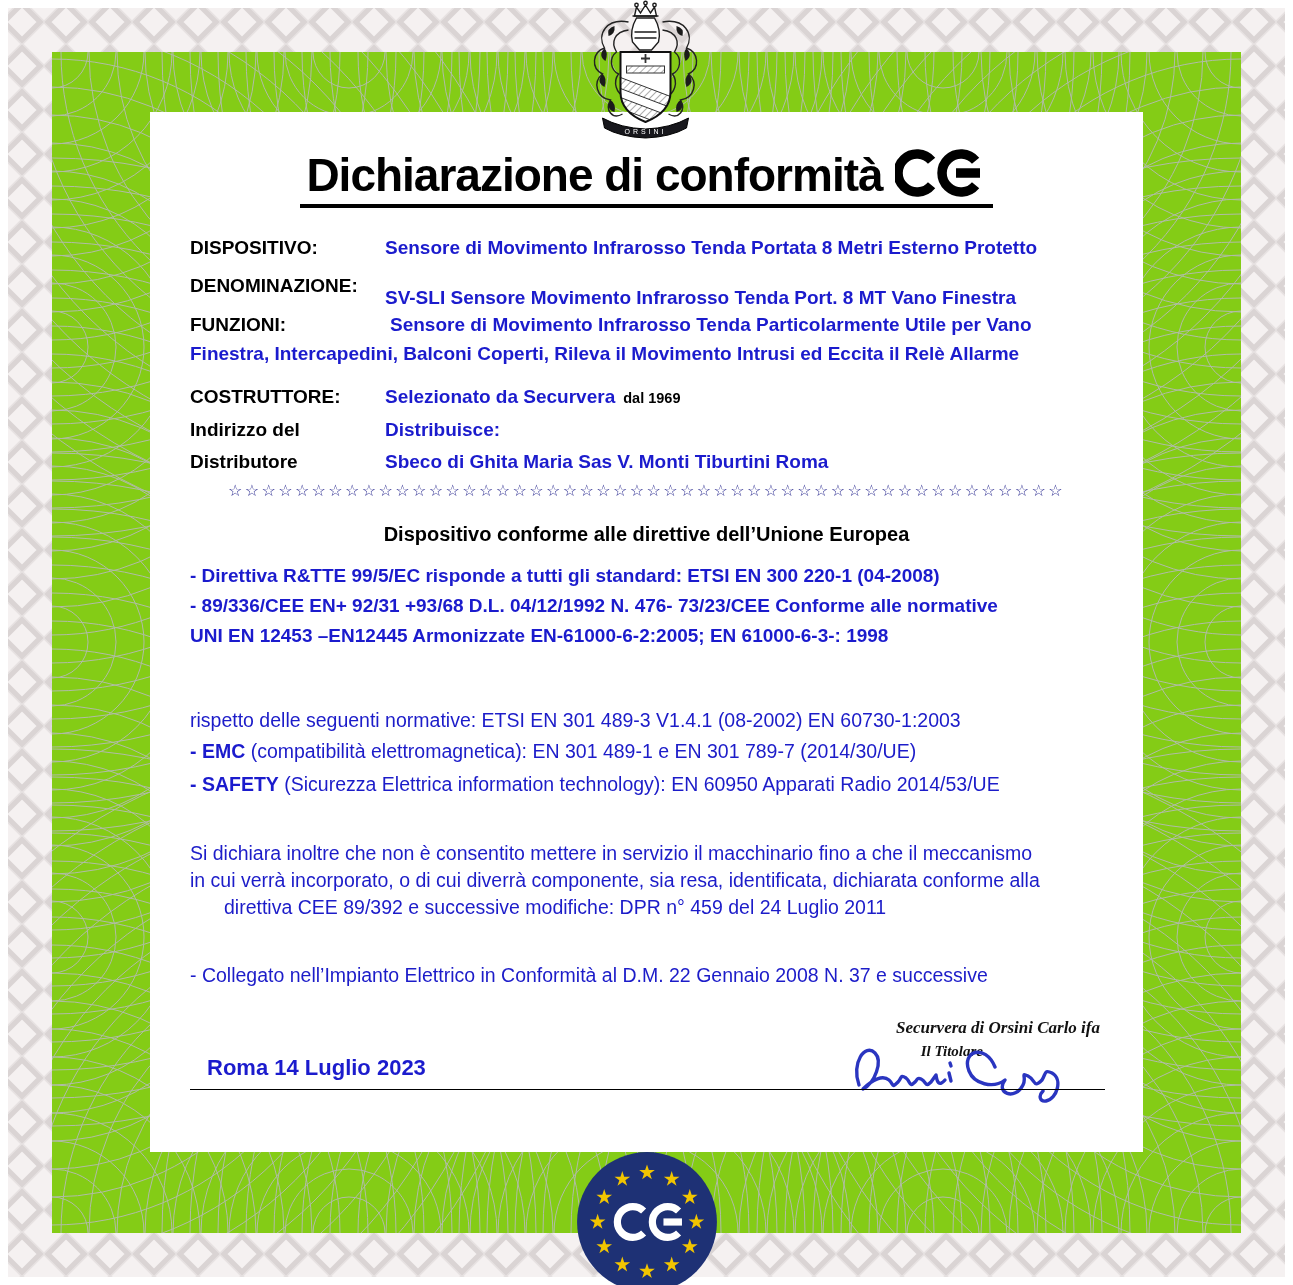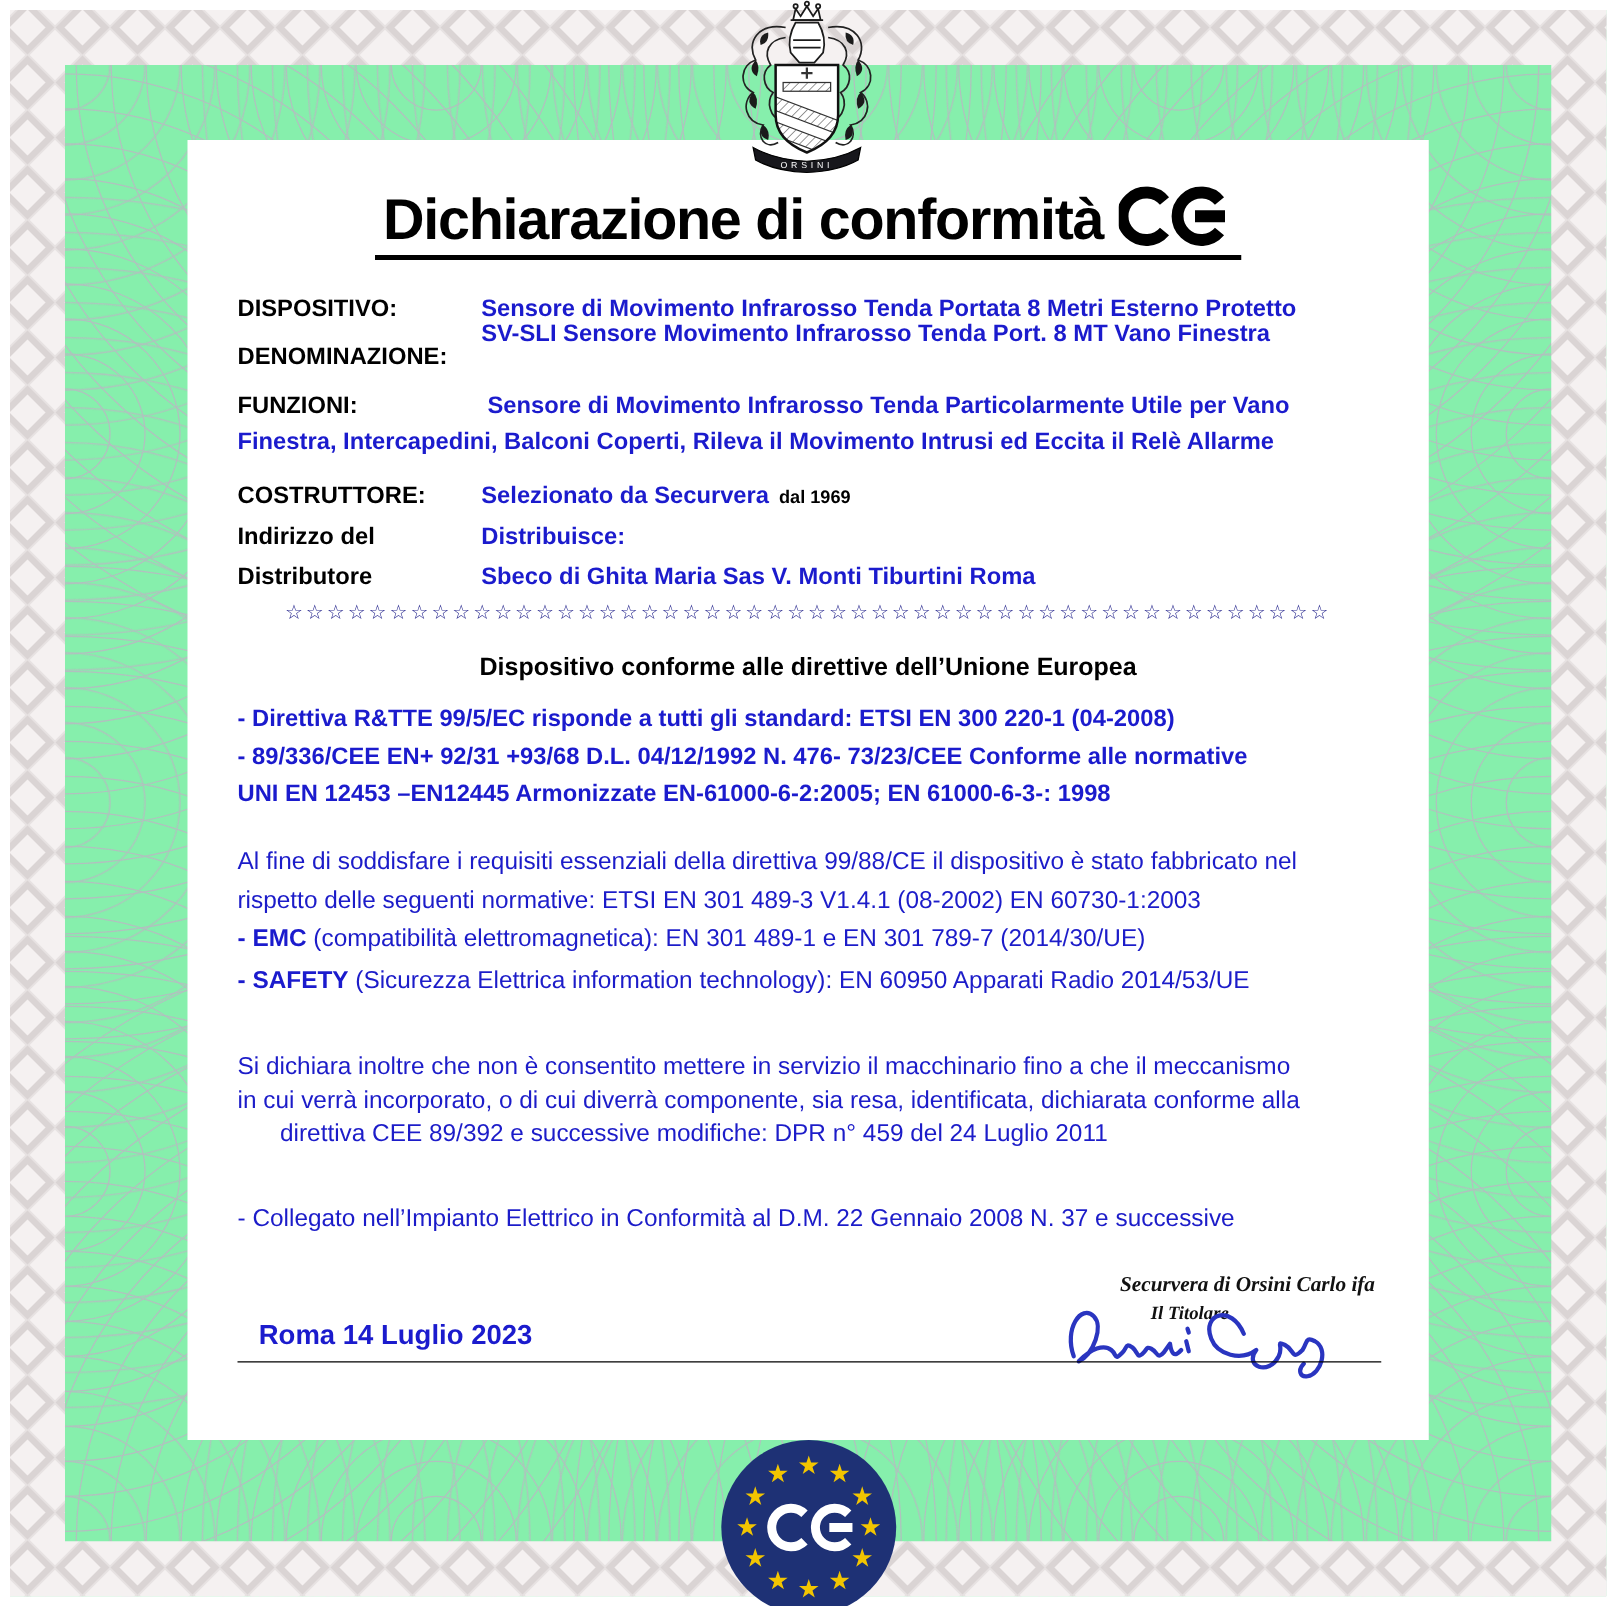--- a/index.html
+++ b/index.html
@@ -1,19 +1,19 @@
 <!DOCTYPE html>
 <html><head>
 <meta charset="utf-8">
 <style>
   html,body{margin:0;padding:0;}
   .page{
     position:relative;
     width:1293px;height:1285px;
-    background:#86efac;
+    background:#84cc16;
     overflow:hidden;
     font-family:"Liberation Sans", sans-serif;
   }
   .bg{position:absolute;left:0;top:0;}
   .crest{position:absolute;left:568px;top:0;width:155px;height:142px;}
   .eu-badge{position:absolute;left:575px;top:1150px;width:144px;height:144px;}
 
   .line{position:absolute;white-space:nowrap;line-height:1.1;}
   .label{color:#000;font-weight:bold;font-size:19px;}
   .bluebold{color:#1b1bcd;font-weight:bold;font-size:19px;}
@@ -162,21 +162,21 @@
   <div class="line" style="left:190px;top:238px;">
     <span class="label">DISPOSITIVO:</span>
   </div>
   <div class="line" style="left:385px;top:238px;">
     <span class="bluebold">Sensore di Movimento Infrarosso Tenda Portata 8 Metri Esterno Protetto</span>
   </div>
 
   <div class="line" style="left:190px;top:276px;">
     <span class="label">DENOMINAZIONE:</span>
   </div>
-  <div class="line" style="left:385px;top:258px;">
+  <div class="line" style="left:385px;top:288px;">
     <span class="bluebold">SV-SLI Sensore Movimento Infrarosso Tenda Port. 8 MT Vano Finestra</span>
   </div>
 
   <div class="line" style="left:190px;top:315px;">
     <span class="label">FUNZIONI:</span>
   </div>
   <div class="line" style="left:390px;top:315px;">
     <span class="bluebold">Sensore di Movimento Infrarosso Tenda Particolarmente Utile per Vano</span>
   </div>
   <div class="line" style="left:190px;top:344px;">
@@ -215,23 +215,20 @@
   <div class="line" style="left:190px;top:566px;">
     <span class="bluebold">- Direttiva R&amp;TTE 99/5/EC risponde a tutti gli standard: ETSI EN 300 220-1 (04-2008)</span>
   </div>
   <div class="line" style="left:190px;top:596px;">
     <span class="bluebold">- 89/336/CEE EN+ 92/31 +93/68 D.L. 04/12/1992 N. 476- 73/23/CEE Conforme alle normative</span>
   </div>
   <div class="line" style="left:190px;top:626px;">
     <span class="bluebold">UNI EN 12453 –EN12445 Armonizzate EN-61000-6-2:2005; EN 61000-6-3-: 1998</span>
   </div>
 
-  <div class="line" style="left:190px;top:679px;">
-    <span class="bluereg">Al fine di soddisfare i requisiti essenziali della direttiva 99/88/CE il dispositivo è stato fabbricato nel</span>
-  </div>
   <div class="line" style="left:190px;top:710px;">
     <span class="bluereg">rispetto delle seguenti normative: ETSI EN 301 489-3 V1.4.1 (08-2002) EN 60730-1:2003</span>
   </div>
   <div class="line" style="left:190px;top:741px;">
     <span class="bluebold" style="font-size:19.5px;">- EMC</span><span class="bluereg"> (compatibilità elettromagnetica): EN 301 489-1 e EN 301 789-7 (2014/30/UE)</span>
   </div>
   <div class="line" style="left:190px;top:774px;">
     <span class="bluebold" style="font-size:19.5px;">- SAFETY</span><span class="bluereg"> (Sicurezza Elettrica information technology): EN 60950 Apparati Radio 2014/53/UE</span>
   </div>
 

